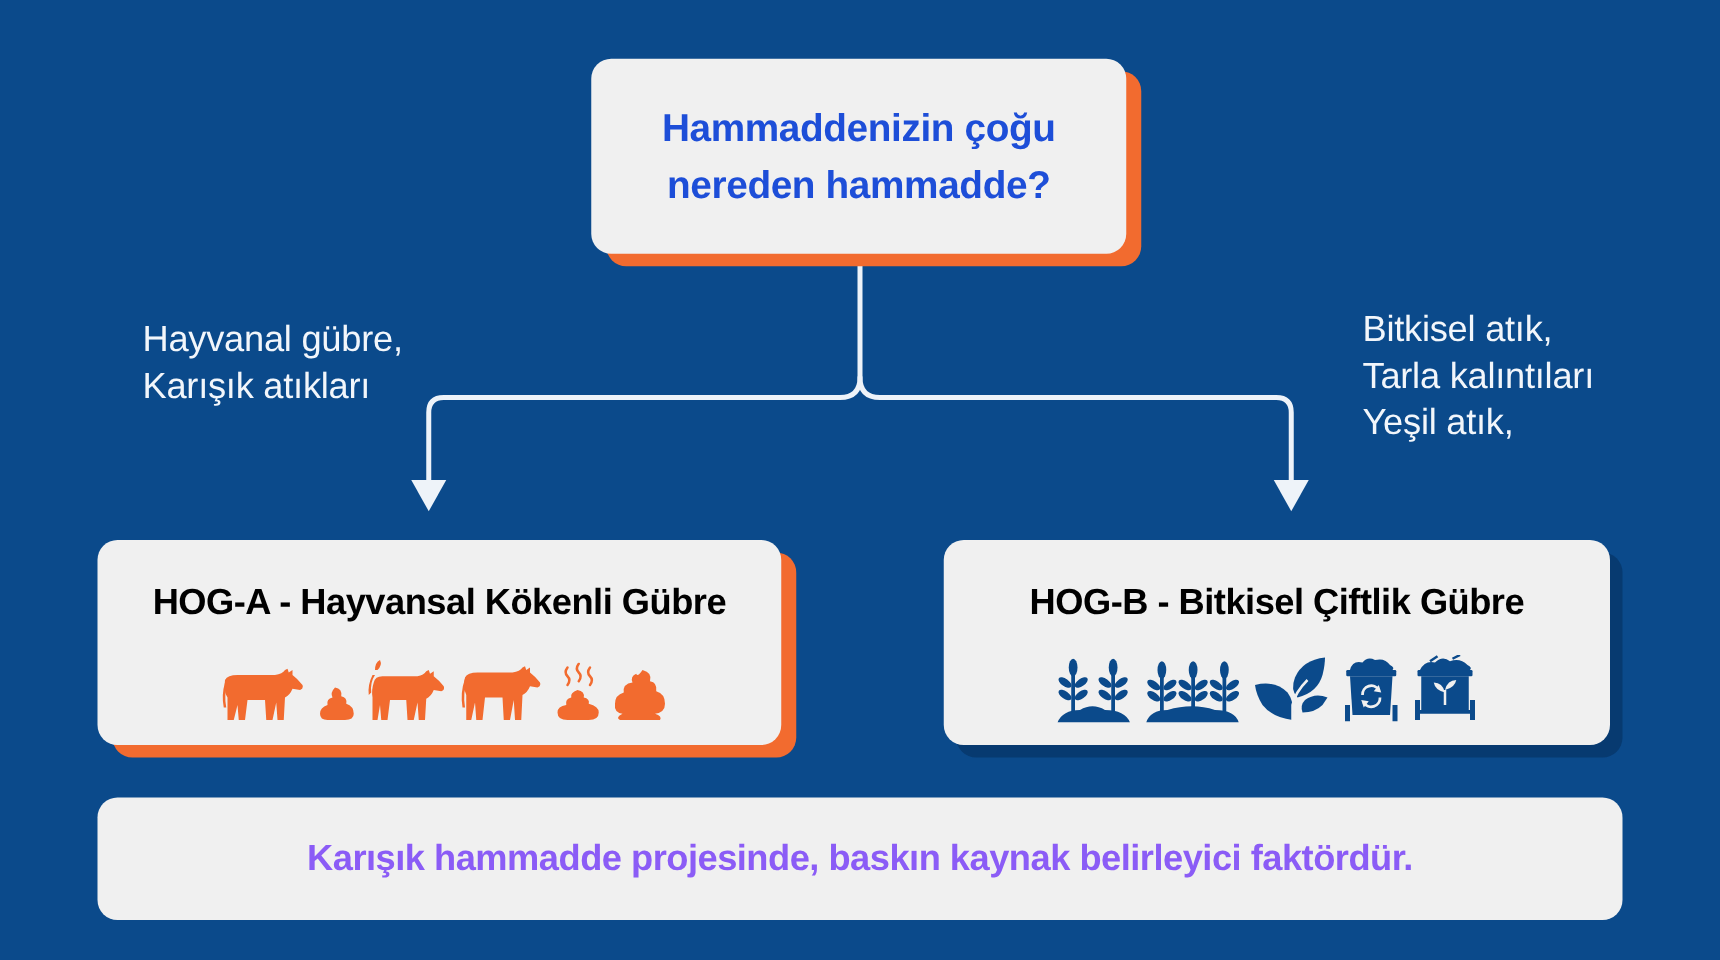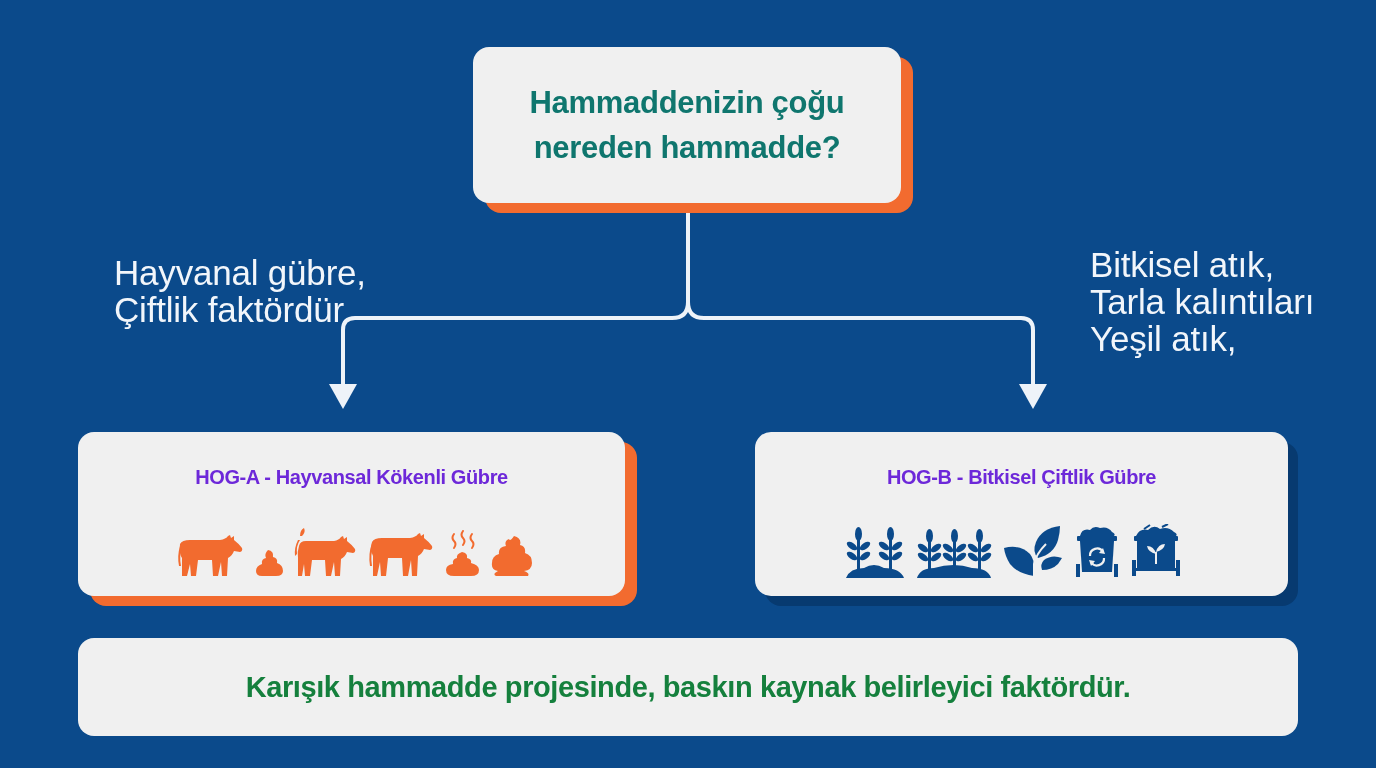--- a/index.html
+++ b/index.html
@@ -12,46 +12,46 @@
     position:absolute; background:#f0f0f0; border-radius:16px;
     box-sizing:border-box;
   }
   .shadow-orange { box-shadow: 12px 10px 0 0 #f26b2f; }
   .shadow-blue { box-shadow: 10px 10px 0 0 #073a70; }
   #question-box {
     left:473px; top:47px; width:428px; height:156px;
     display:flex; align-items:center; justify-content:center; text-align:center;
   }
   #question-box .q {
-    font-size:31px; font-weight:bold; color:#0f766e; line-height:45px;
+    font-size:31px; font-weight:bold; color:#1d4ed8; line-height:45px;
     letter-spacing:-0.3px;
   }
   .branch-label {
-    position:absolute; color:#f2f6fb; font-size:35px; line-height:37px;
+    position:absolute; color:#f2f6fb; font-size:29px; line-height:37px;
     letter-spacing:-0.2px;
   }
   #left-label { left:114px; top:254px; }
   #right-label { left:1062px; top:246px;margin-left:28px; }
   #box-a { left:78px; top:432px; width:547px; height:164px; }
   #box-b { left:755px; top:432px; width:533px; height:164px; }
   .box-title {
     position:absolute; left:0; right:0; top:34px; text-align:center;
-    font-size:20px; font-weight:bold; color:#6d28d9; letter-spacing:-0.4px;
+    font-size:29px; font-weight:bold; color:#000000; letter-spacing:-0.4px;
   }
   .icon-row {
     position:absolute; left:0; right:0; top:94px; height:52px;
     display:flex; justify-content:center; align-items:flex-end; gap:8px;
   }
   .icon-row svg { display:block; }
   #footer-box {
     left:78px; top:638px; width:1220px; height:98px;
     display:flex; align-items:center; justify-content:center;
   }
   #footer-box .ft {
-    font-size:29px; font-weight:bold; color:#15803d; letter-spacing:-0.4px;
+    font-size:29px; font-weight:bold; color:#8b5cf6; letter-spacing:-0.4px;
   }
   #connector { position:absolute; left:0; top:0; }
 </style>
 </head>
 <body>
 
 <svg id="connector" width="1376" height="768">
   <g fill="none" stroke="#eef3f9" stroke-width="4" stroke-linecap="round" stroke-linejoin="round">
     <path d="M688 212 L688 302 Q688 318 672 318 L355 318 Q343 318 343 330 L343 386"></path>
     <path d="M688 302 Q688 318 704 318 L1021 318 Q1033 318 1033 330 L1033 386"></path>
@@ -62,21 +62,21 @@
 
 <div id="question-box" class="card shadow-orange">
   <div class="q">
     <div>Hammaddenizin çoğu</div>
     <div>nereden hammadde?</div>
   </div>
 </div>
 
 <div id="left-label" class="branch-label">
   <div>Hayvanal gübre,</div>
-  <div>Çiftlik faktördür</div>
+  <div>Karışık atıkları</div>
 </div>
 <div id="right-label" class="branch-label">
   <div>Bitkisel atık,</div>
   <div>Tarla kalıntıları</div>
   <div>Yeşil atık,</div>
 </div>
 
 <div id="box-a" class="card shadow-orange">
   <div class="box-title">HOG-A - Hayvansal Kökenli Gübre</div>
   <div class="icon-row" style="padding-left:6px;">

